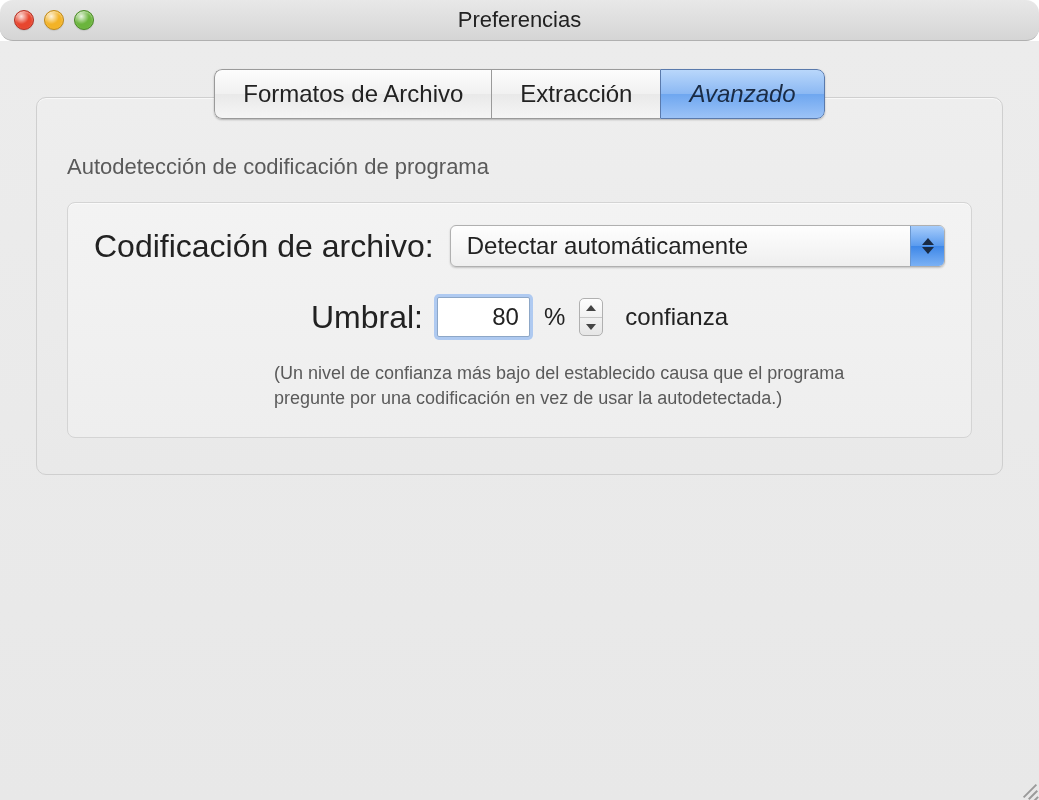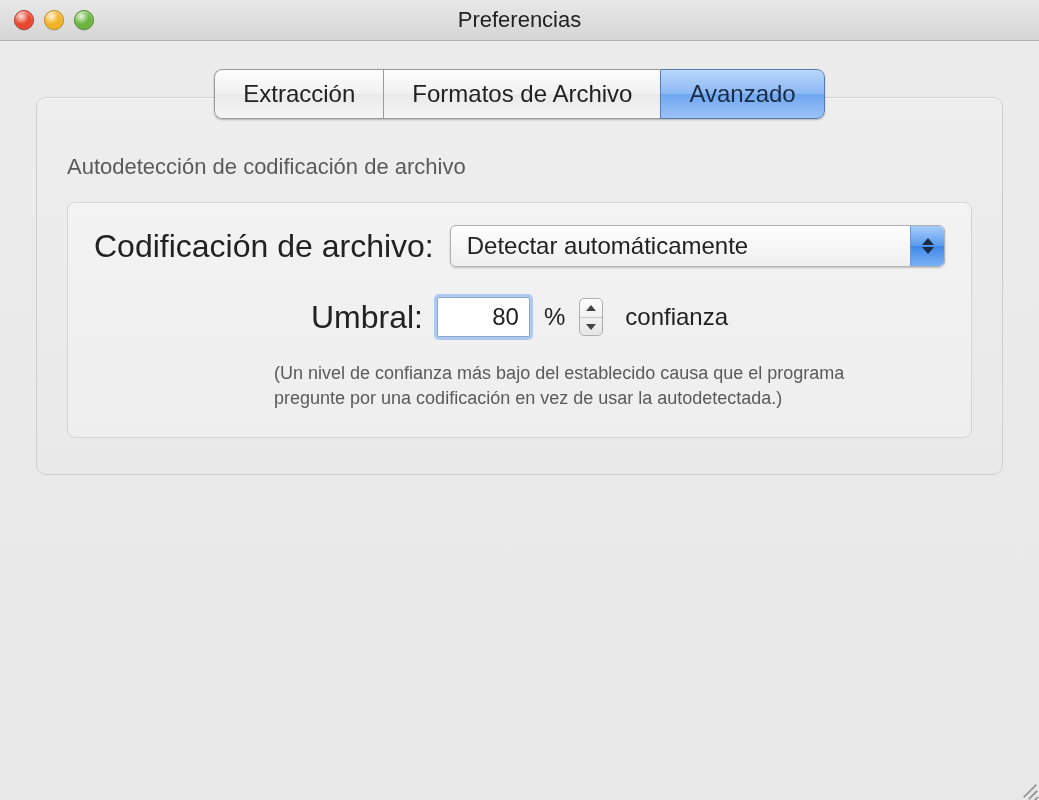--- a/index.html
+++ b/index.html
@@ -7,20 +7,21 @@
       font-family: "Lucida Grande", "Helvetica Neue", Arial, sans-serif;
       background: #ffffff;
       width: 1039px;
       height: 800px;
       overflow: hidden;
     }
     .window {
       width: 100%;
       background: linear-gradient(to bottom, #e8e8e8 0%, #d5d5d5 100%);
       border-bottom: 1px solid #b0b0b0;
+      border-radius: 13px;
     }
     .titlebar {
       height: 40px;
       display: flex;
       align-items: center;
       position: relative;
       padding-left: 14px;
     }
     .traffic-lights {
       display: flex;
@@ -69,21 +70,21 @@
       padding: 10px 28px;
       font-size: 24px;
       color: #222;
       background: linear-gradient(#fdfdfd, #f1f1f1 50%, #e9e9e9 51%, #f5f5f5);
       border: 1px solid #9a9a9a;
       border-right: none;
       cursor: default;
       white-space: nowrap;
     }
     .tab:first-child { border-top-left-radius: 8px; border-bottom-left-radius: 8px; }
-    .tab:last-child { border-right: 1px solid #9a9a9a; border-top-right-radius: 8px; border-bottom-right-radius: 8px; }
+    .tab:last-child { border-right: 1px solid #9a9a9a; border-top-right-radius: 8px; border-bottom-right-radius: 8px; font-style: italic; }
     .tab.active {
       background: linear-gradient(#b9d7fb, #8bb8f3 50%, #6fa7f0 51%, #9cc3f7);
       color: #1a2b44;
       border-color: #5a7aac;
     }
     .group-box {
       border: 1px solid #cfcfcf;
       border-radius: 10px;
       margin-top: -22px;
       padding: 56px 30px 36px 30px;
@@ -236,28 +237,28 @@
       <div class="tl green"></div>
     </div>
     <div class="title">Preferencias</div>
   </div>
 </div>
 
 <div class="content-area">
 
   <div class="tab-bar">
     <div class="tab-seg">
+      <div class="tab">Formatos de Archivo</div>
       <div class="tab">Extracción</div>
-      <div class="tab">Formatos de Archivo</div>
       <div class="tab active">Avanzado</div>
     </div>
   </div>
 
   <div class="group-box">
-    <div class="section-label">Autodetección de codificación de archivo</div>
+    <div class="section-label">Autodetección de codificación de programa</div>
 
     <div class="inner-box">
 
       <div class="row">
         <div class="field-label">Codificación de archivo:</div>
         <div class="popup">
           <div class="popup-text">Detectar automáticamente</div>
           <div class="popup-arrows">
             <div class="arr up"></div>
             <div class="arr down"></div>

